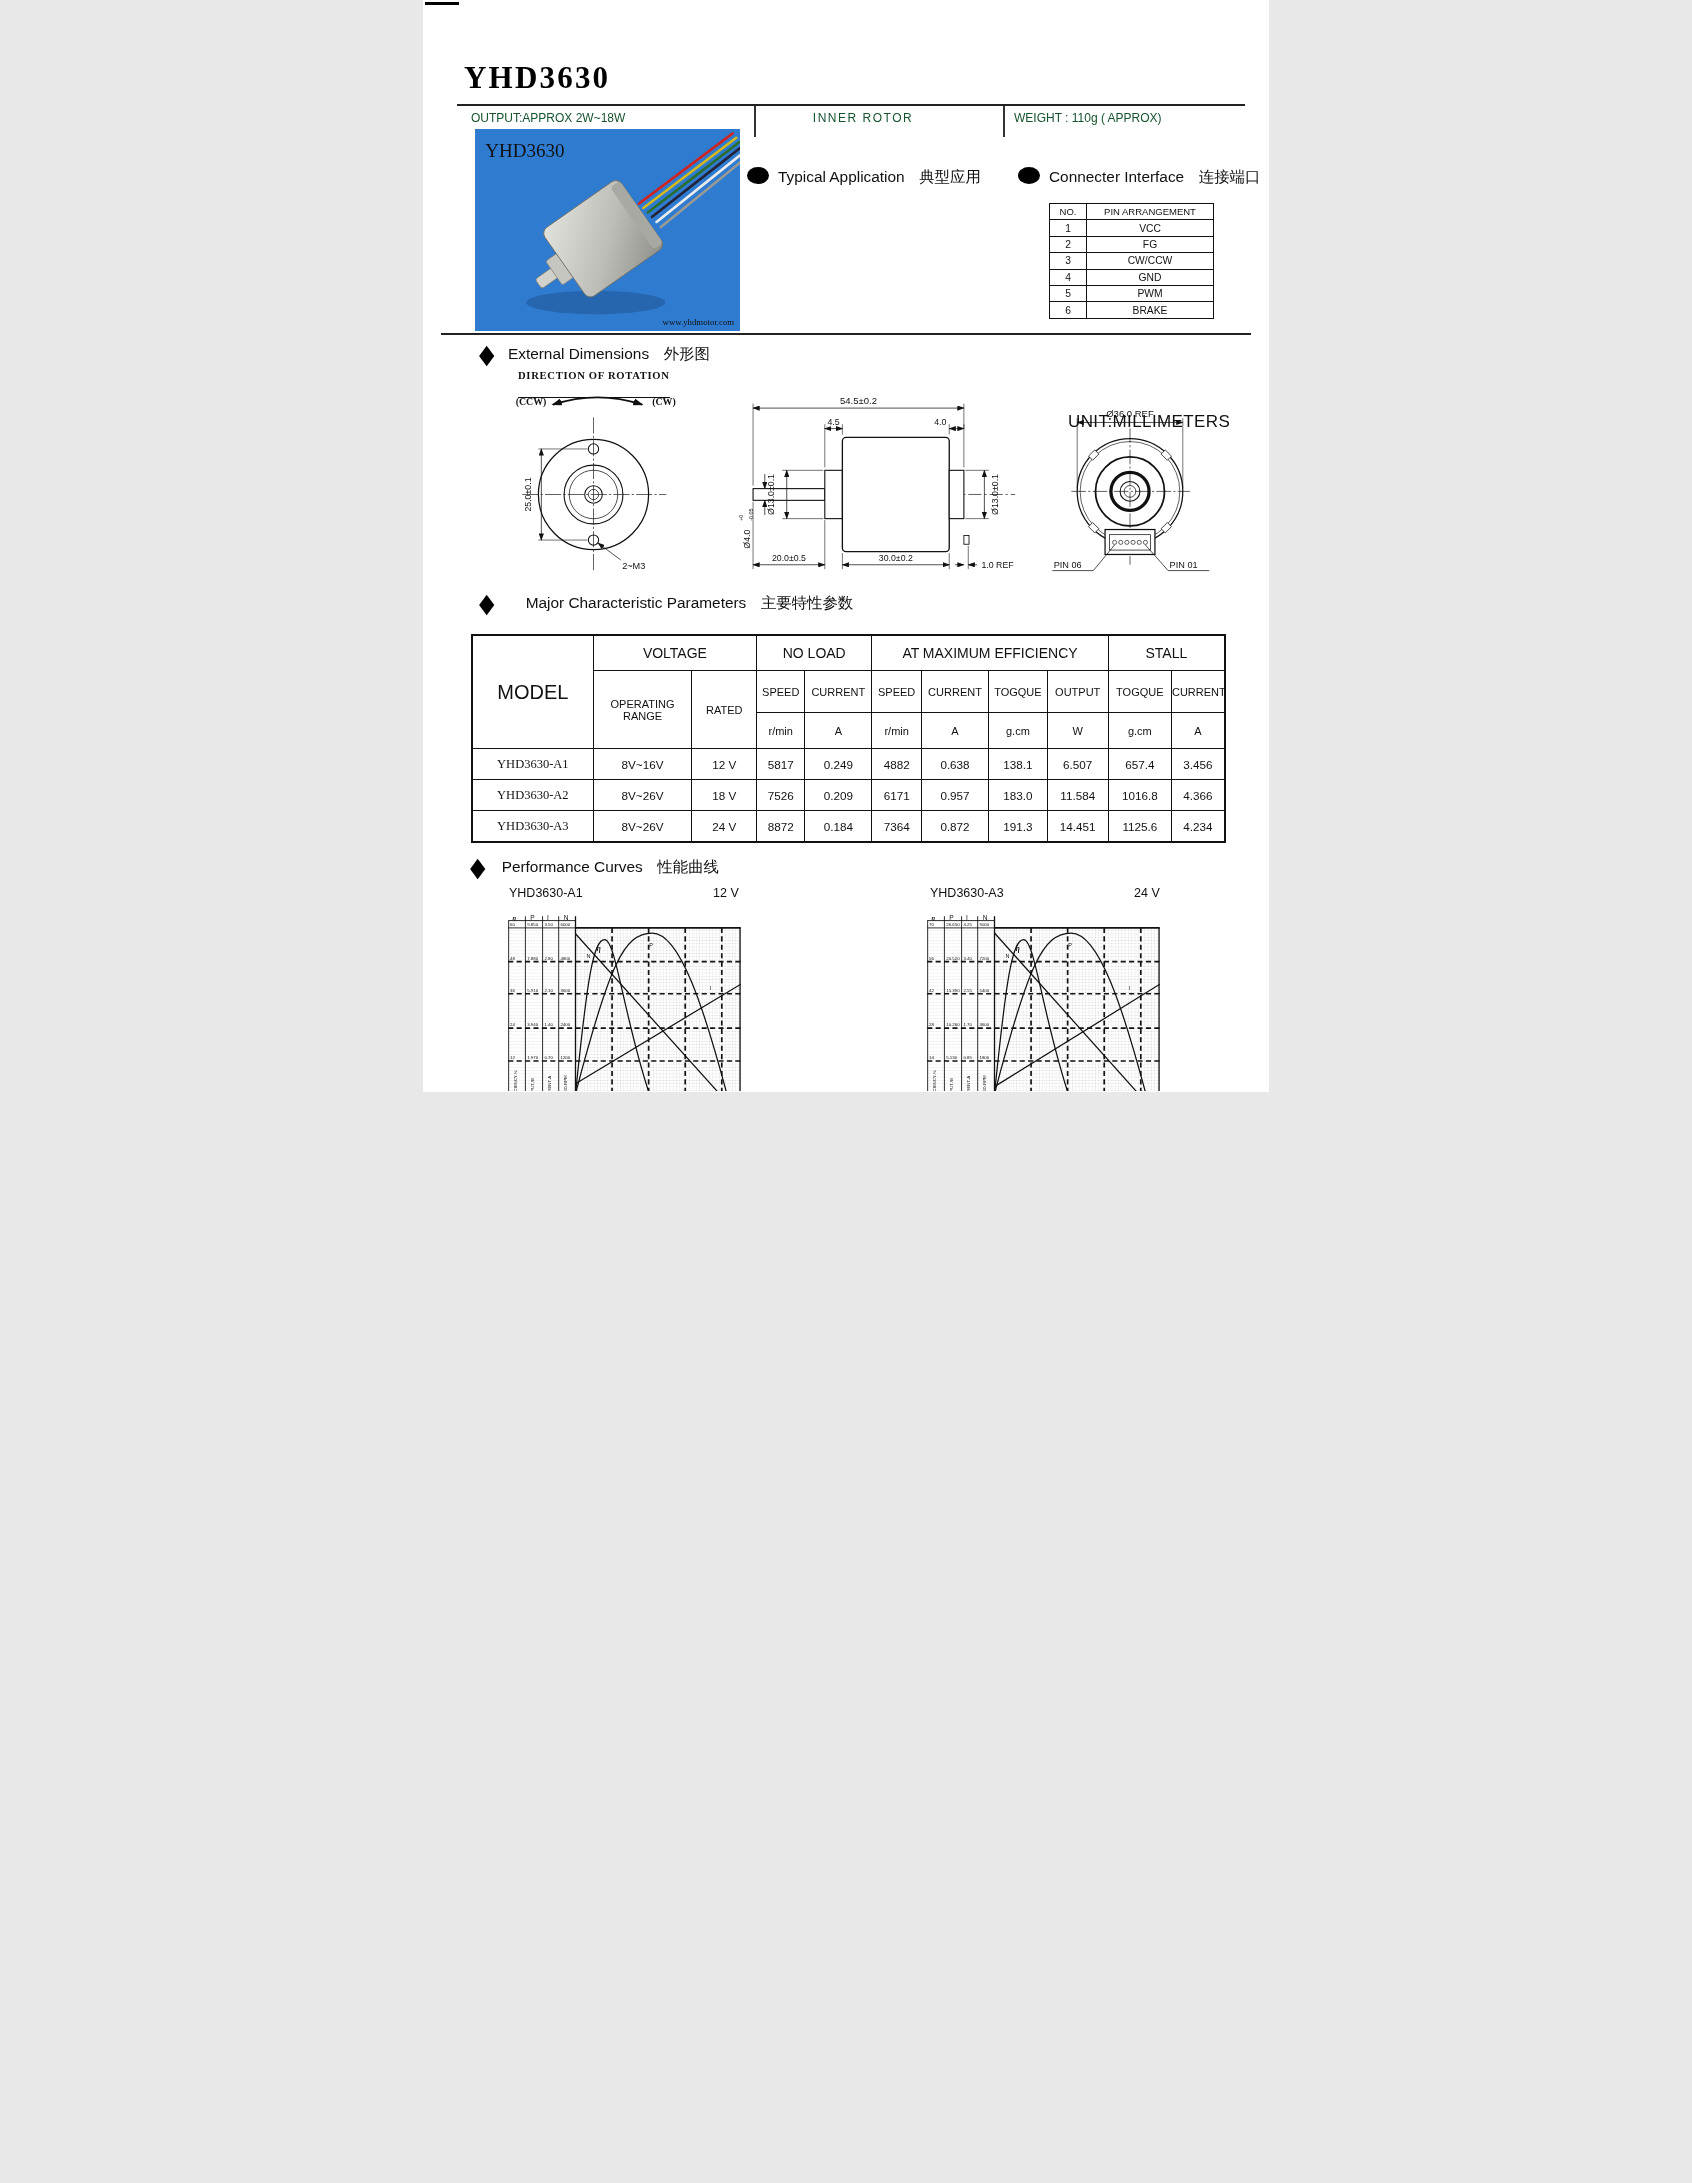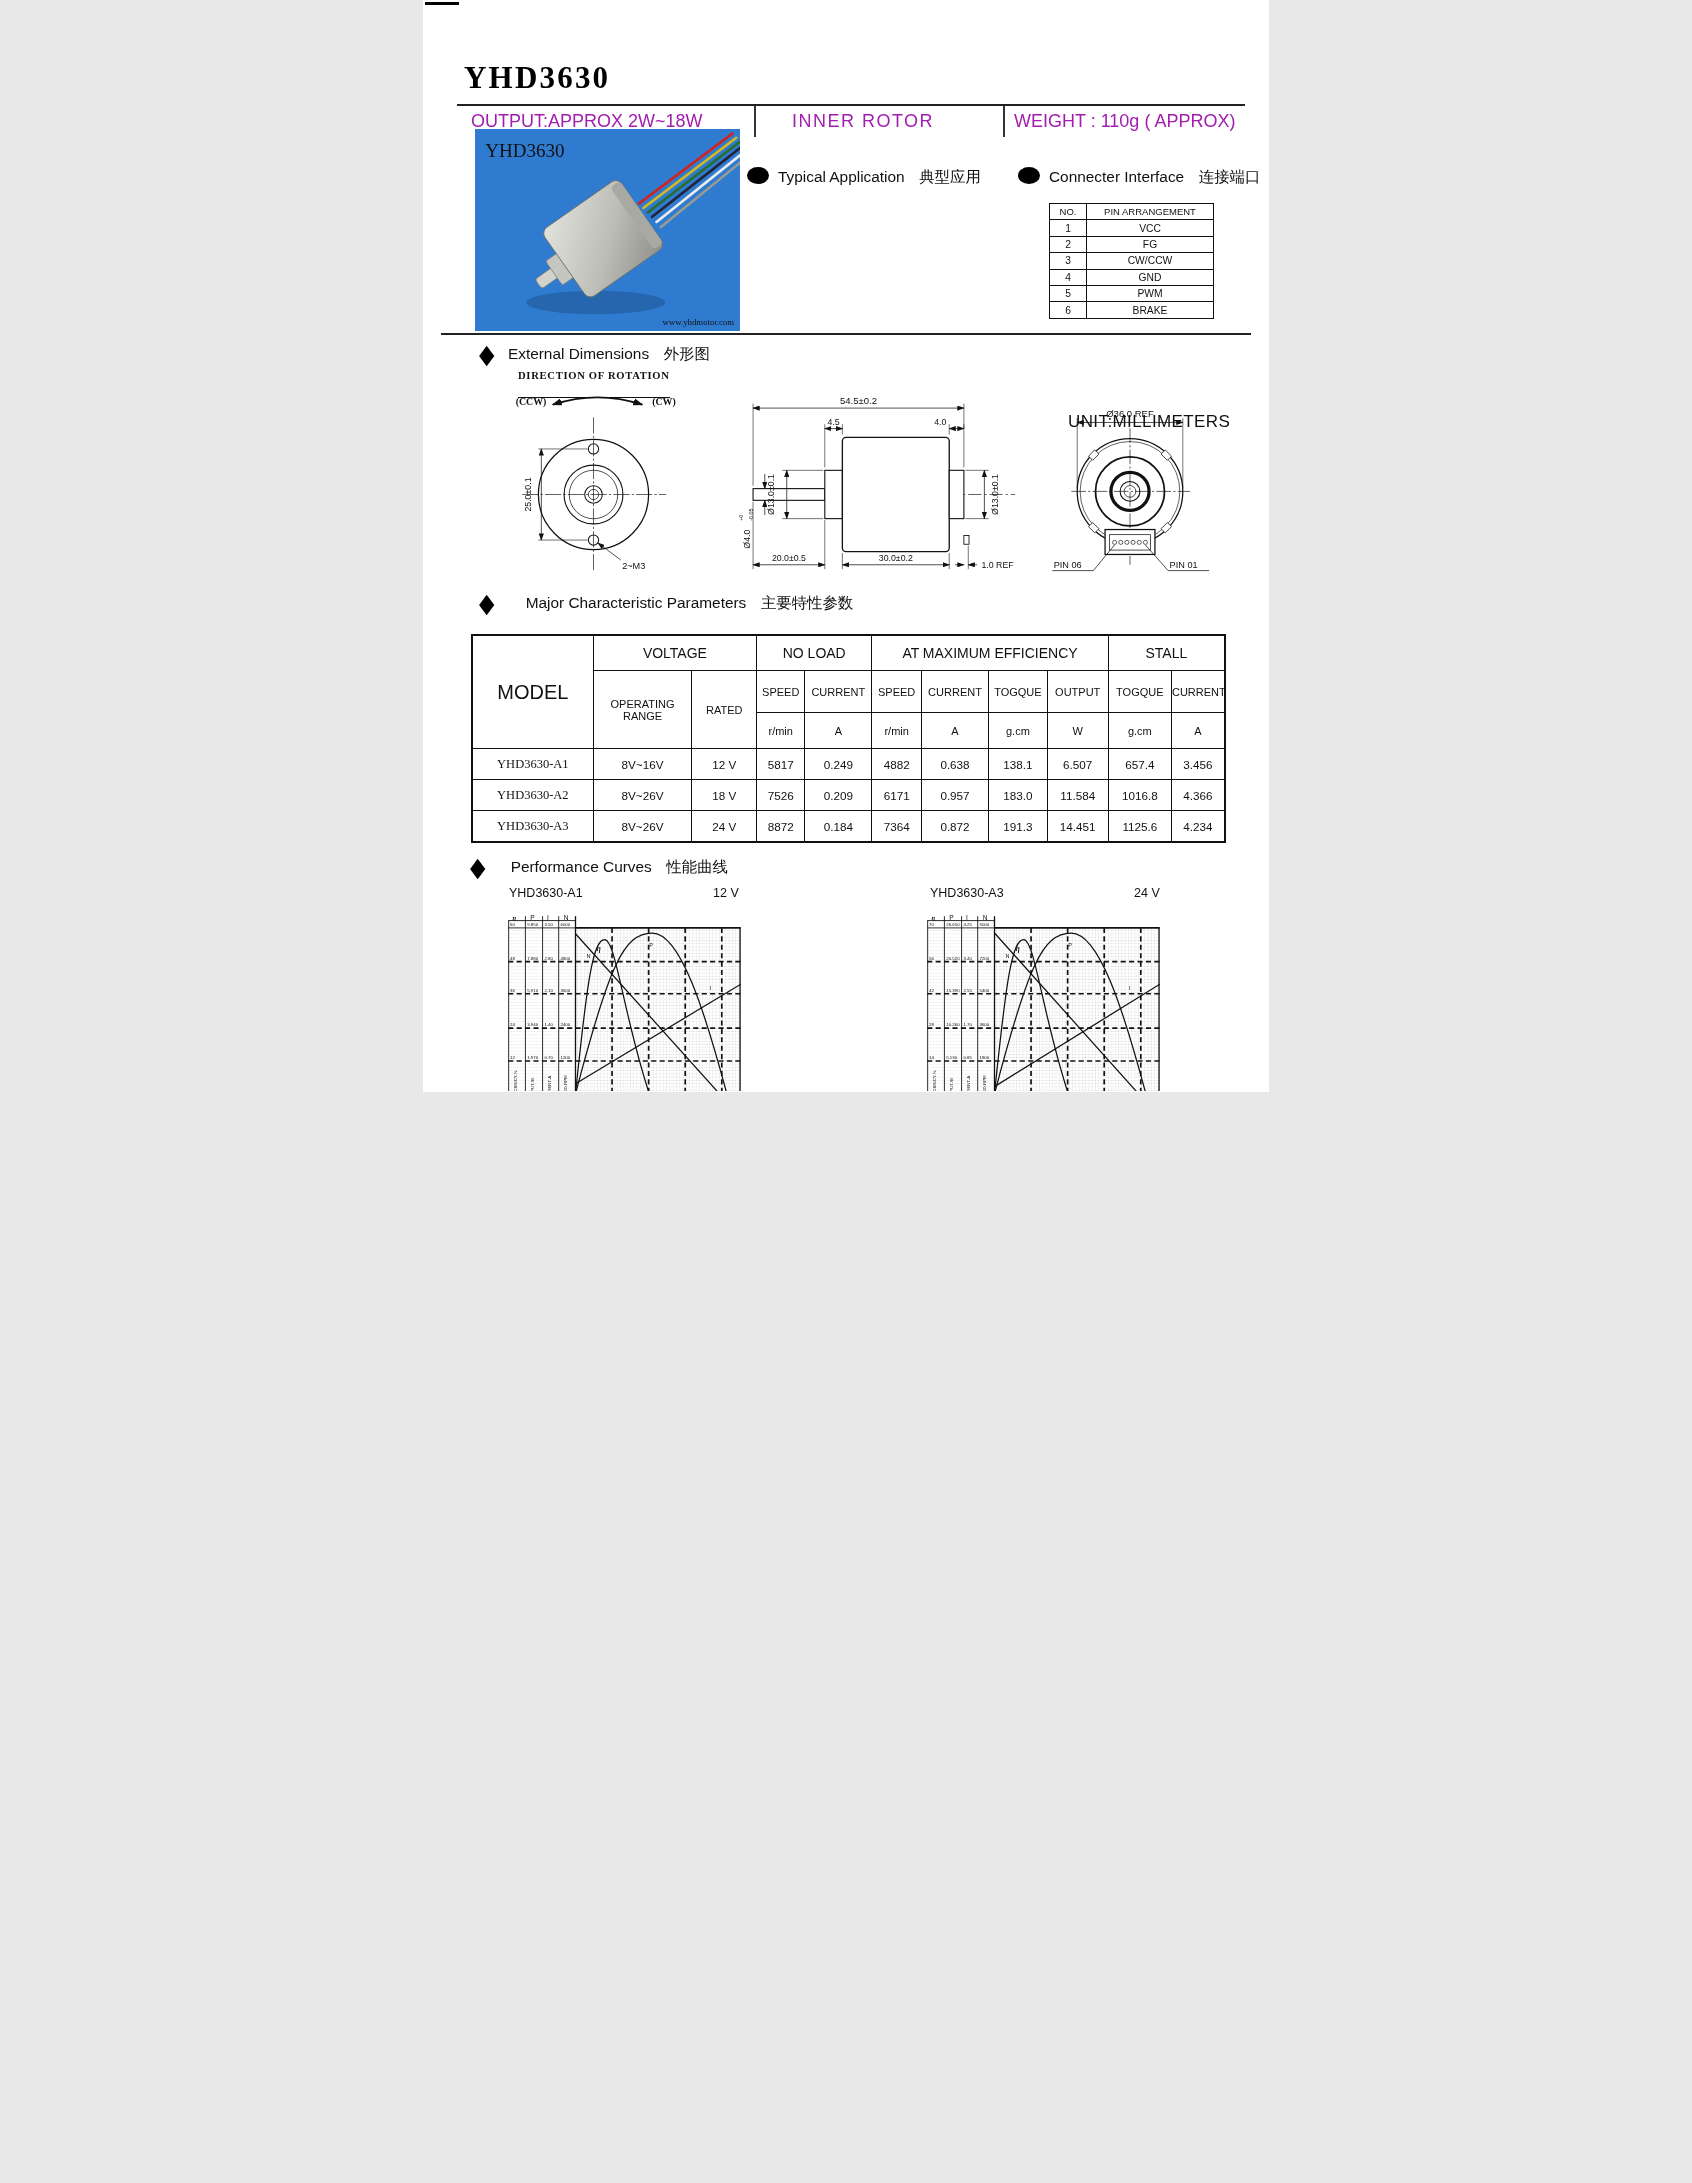--- a/index.html
+++ b/index.html
@@ -3,21 +3,21 @@
 <meta charset="utf-8">
 <style>
   html,body{margin:0;padding:0;background:#e8e8e8;}
   .page{position:relative;width:846px;height:1092px;background:#ffffff;margin:0 auto;
         overflow:hidden;font-family:"Liberation Sans",sans-serif;color:#111;}
   .abs{position:absolute;}
   .bar{background:#000;}
   .rule{background:#222;}
   .doc-title{font-family:"Liberation Serif","DejaVu Serif",serif;font-size:31px;font-weight:bold;
              letter-spacing:2.2px;color:#000;}
-  .hdr-cell{font-size:18px;color:#a21caf;white-space:nowrap;}
+  .hdr-cell{font-size:12px;color:#14532d;white-space:nowrap;}
   .vsep{width:1.5px;background:#333;}
   .bullet{width:22px;height:17px;border-radius:50%;background:#000;}
   .sec-head{font-size:15.4px;white-space:nowrap;}
   .sec-head .zh{margin-left:10.3px;font-family:"Liberation Serif","DejaVu Serif",serif;}
   .diamond{font-size:20px;display:inline-block;transform:scaleY(1.35);color:#000;line-height:1;}
   .app-list{list-style:none;margin:0;padding:0;font-family:"Liberation Serif","DejaVu Serif",serif;
             font-size:11px;}
   .app-list li{height:21px;line-height:21px;white-space:nowrap;}
   table{border-collapse:collapse;}
   .pin-table{width:165px;font-size:10.3px;text-align:center;table-layout:fixed;}
@@ -374,21 +374,21 @@
       <td>191.3</td>
       <td>14.451</td>
       <td>1125.6</td>
       <td>4.234</td>
     </tr>
   </tbody>
     </table>
 
   <div class="abs" style="left:47px;top:857px;">
     <span class="diamond">◆</span>
-    <span class="sec-head" style="margin-left:22px;position:relative;top:-2.2px;">
+    <span class="sec-head" style="margin-left:13px;position:relative;top:-2.2px;">
       <span>Performance Curves</span>
       <span class="zh">性能曲线</span>
     </span>
   </div>
   <div class="abs chart-cap" style="left:86px;top:886px;">YHD3630-A1</div>
   <div class="abs chart-cap" style="left:290px;top:886px;">12 V</div>
   <div class="abs chart-cap" style="left:507px;top:886px;">YHD3630-A3</div>
   <div class="abs chart-cap" style="left:711px;top:886px;">24 V</div>
 
   <svg class="abs" style="left:85px;top:914px;" width="233" height="177" viewBox="0 0 318 242">

